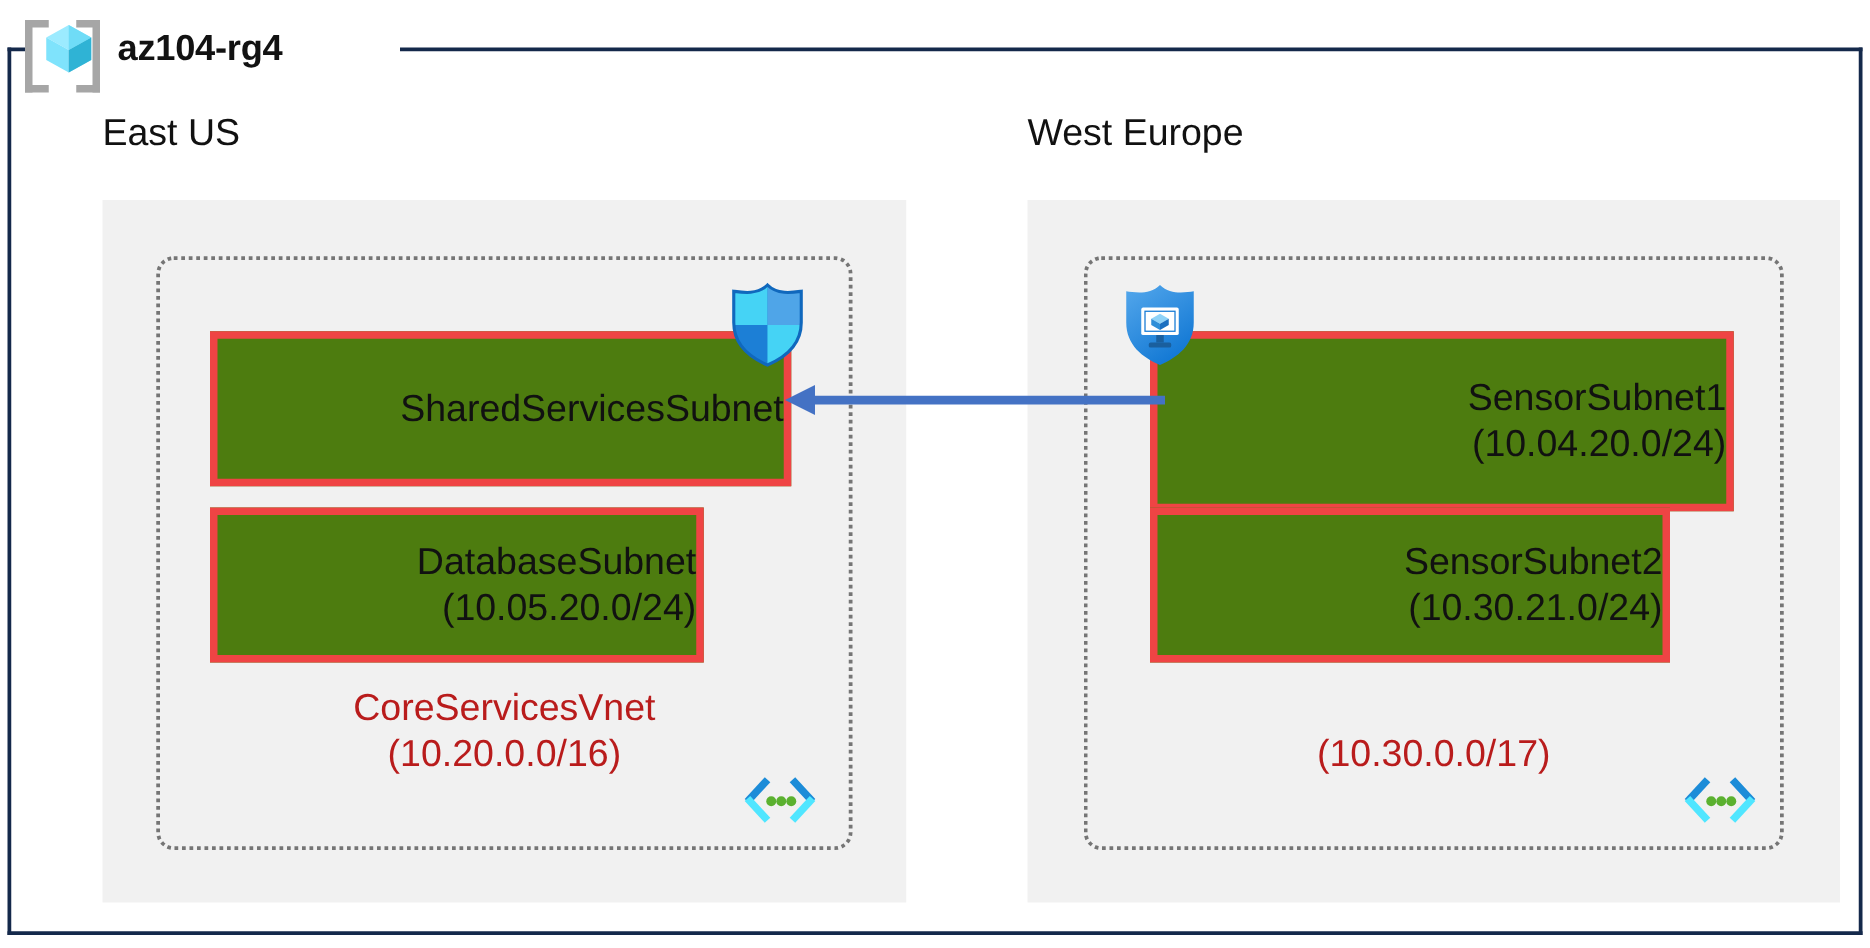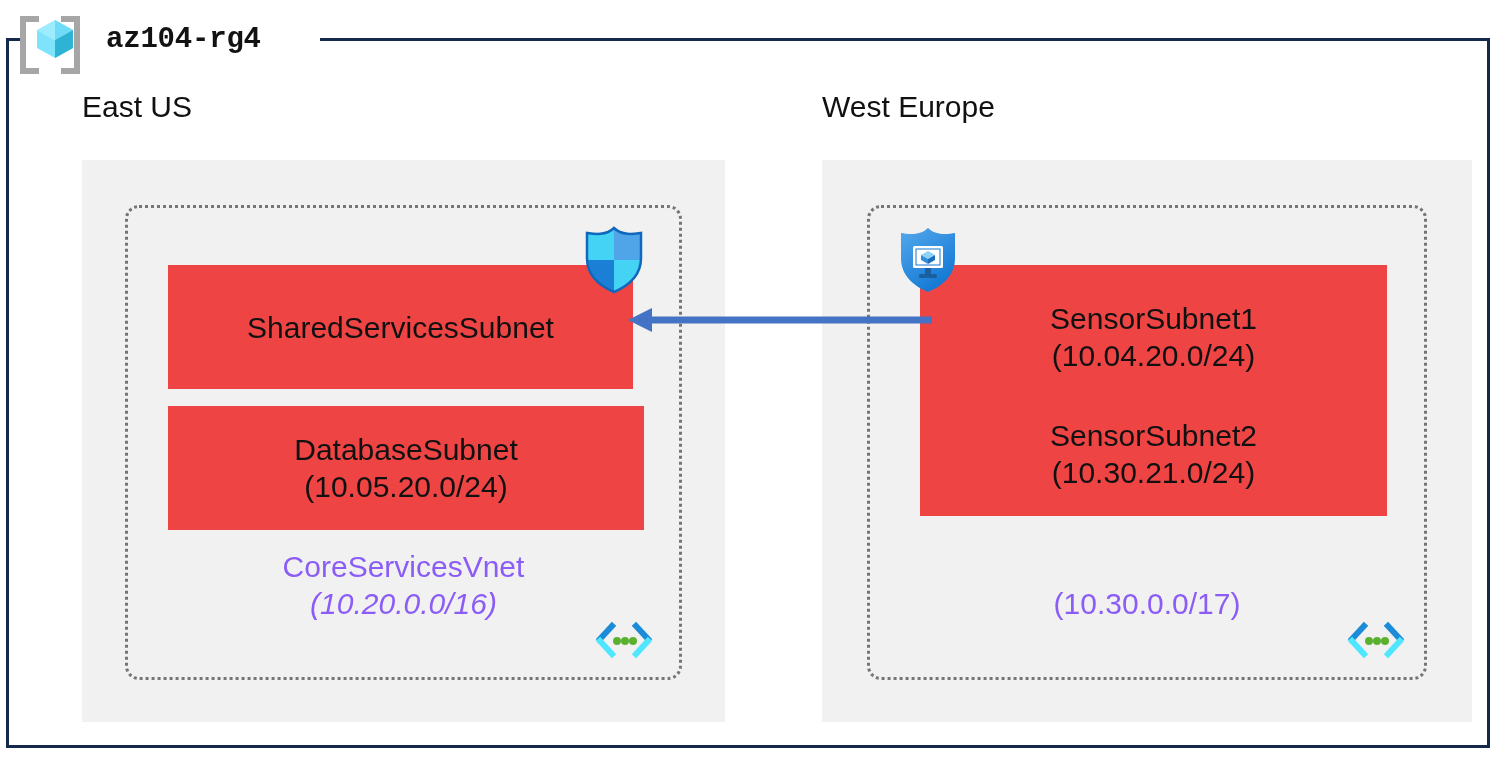--- a/index.html
+++ b/index.html
@@ -13,44 +13,44 @@
   .rg-frame-top-left{position:absolute;left:6px;top:38px;width:18px;height:3px;
             background:#14294B;}
   .rg-frame-top-right{position:absolute;left:320px;top:38px;width:1170px;height:3px;
             background:#14294B;}
 
   
   .rg-title-wrap{position:absolute;left:14px;top:8px;height:62px;
             display:flex;align-items:center;gap:0px;}
   .rg-icon{position:relative;width:72px;height:58px;flex:0 0 auto;}
   .rg-label{font-size:29px;font-weight:bold;color:#121212;letter-spacing:-0.2px;
-            margin-left:20px;white-space:nowrap;font-family:Liberation Mono, monospace;}
+            margin-left:8px;white-space:nowrap;}
 
   
   .brk{position:absolute;width:13px;height:46px;border:6px solid #A6A6A6;top:6px;}
   .brk.left{left:6px;border-right:none;}
   .brk.right{right:6px;border-left:none;}
   .rg-cube{position:absolute;left:20px;top:8px;width:42px;height:42px;}
 
   
   .region{position:absolute;top:90px;}
   .region-title{font-size:30px;color:#111;text-align:left;line-height:34px;
                 font-weight:normal;white-space:nowrap;}
   .region-box{position:absolute;background:#F1F1F1;}
 
   
   .vnet{position:absolute;box-sizing:border-box;border:3px dotted #757575;
         border-radius:14px;background:transparent;}
   .vnet-label{position:absolute;left:0;right:0;text-align:center;
-              font-size:30px;line-height:37px;color:#8b5cf6;white-space:nowrap;}
+              font-size:30px;line-height:37px;color:#b91c1c;white-space:nowrap;}
 
   
-  .subnet{position:absolute;box-sizing:border-box;background:#ef4444;
-          border:2px solid #ef4444;display:flex;flex-direction:column;
-          align-items:center;justify-content:center;}
+  .subnet{position:absolute;box-sizing:border-box;background:#4d7c0f;
+          border:6px solid #ef4444;display:flex;flex-direction:column;
+          align-items:flex-end;justify-content:center;}
   .subnet-name{font-size:30px;line-height:37px;color:#111;white-space:nowrap;}
   .subnet-cidr{font-size:30px;line-height:37px;color:#111;white-space:nowrap;}
 
   
   .icon-abs{position:absolute;}
   .nsg-icon{width:64px;height:68px;}
   .asg-icon{width:64px;height:68px;}
   .vnet-icon{width:60px;height:42px;}
 
   
@@ -78,27 +78,27 @@
   <div class="rg-label">az104-rg4</div>
 </div>
 
 <div class="region" style="left:82px;width:643px;">
   <div class="region-title">East US</div>
 </div>
 <div class="region-box" style="left:82px;top:160px;width:643px;height:562px;"></div>
 
 <div class="vnet" style="left:125px;top:205px;width:557px;height:475px;">
   <div class="vnet-label" style="top:340px;">CoreServicesVnet</div>
-  <div class="vnet-label" style="top:377px;font-style:italic;">(10.20.0.0/16)</div>
+  <div class="vnet-label" style="top:377px;">(10.20.0.0/16)</div>
 
   <div class="subnet" style="left:40px;top:57px;width:465px;height:124px;">
     <div class="subnet-name">SharedServicesSubnet</div>
   </div>
 
-  <div class="subnet" style="left:40px;top:198px;width:476px;height:124px;">
+  <div class="subnet" style="left:40px;top:198px;width:395px;height:124px;">
     <div class="subnet-name">DatabaseSubnet</div>
     <div class="subnet-cidr">(10.05.20.0/24)</div>
   </div>
 
   <svg class="icon-abs vnet-icon" style="left:466px;top:412px;" viewBox="0 0 60 42">
     <g stroke-linecap="square" fill="none" stroke-width="6">
       <path d="M18 6 L6 19" stroke="#1C8CD8"></path>
       <path d="M6 21 L18 34" stroke="#50E6FF"></path>
       <path d="M42 6 L54 19" stroke="#1C8CD8"></path>
       <path d="M54 21 L42 34" stroke="#50E6FF"></path>
@@ -131,21 +131,21 @@
 <div class="region-box" style="left:822px;top:160px;width:650px;height:562px;"></div>
 
 <div class="vnet" style="left:867px;top:205px;width:560px;height:475px;">
   <div class="vnet-label" style="top:377px;">(10.30.0.0/17)</div>
 
   <div class="subnet" style="left:50px;top:57px;width:467px;height:144px;">
     <div class="subnet-name">SensorSubnet1</div>
     <div class="subnet-cidr">(10.04.20.0/24)</div>
   </div>
 
-  <div class="subnet" style="left:50px;top:184px;width:467px;height:124px;">
+  <div class="subnet" style="left:50px;top:198px;width:416px;height:124px;">
     <div class="subnet-name">SensorSubnet2</div>
     <div class="subnet-cidr">(10.30.21.0/24)</div>
   </div>
 
   <svg class="icon-abs vnet-icon" style="left:476px;top:412px;" viewBox="0 0 60 42">
     <g stroke-linecap="square" fill="none" stroke-width="6">
       <path d="M18 6 L6 19" stroke="#1C8CD8"></path>
       <path d="M6 21 L18 34" stroke="#50E6FF"></path>
       <path d="M42 6 L54 19" stroke="#1C8CD8"></path>
       <path d="M54 21 L42 34" stroke="#50E6FF"></path>

